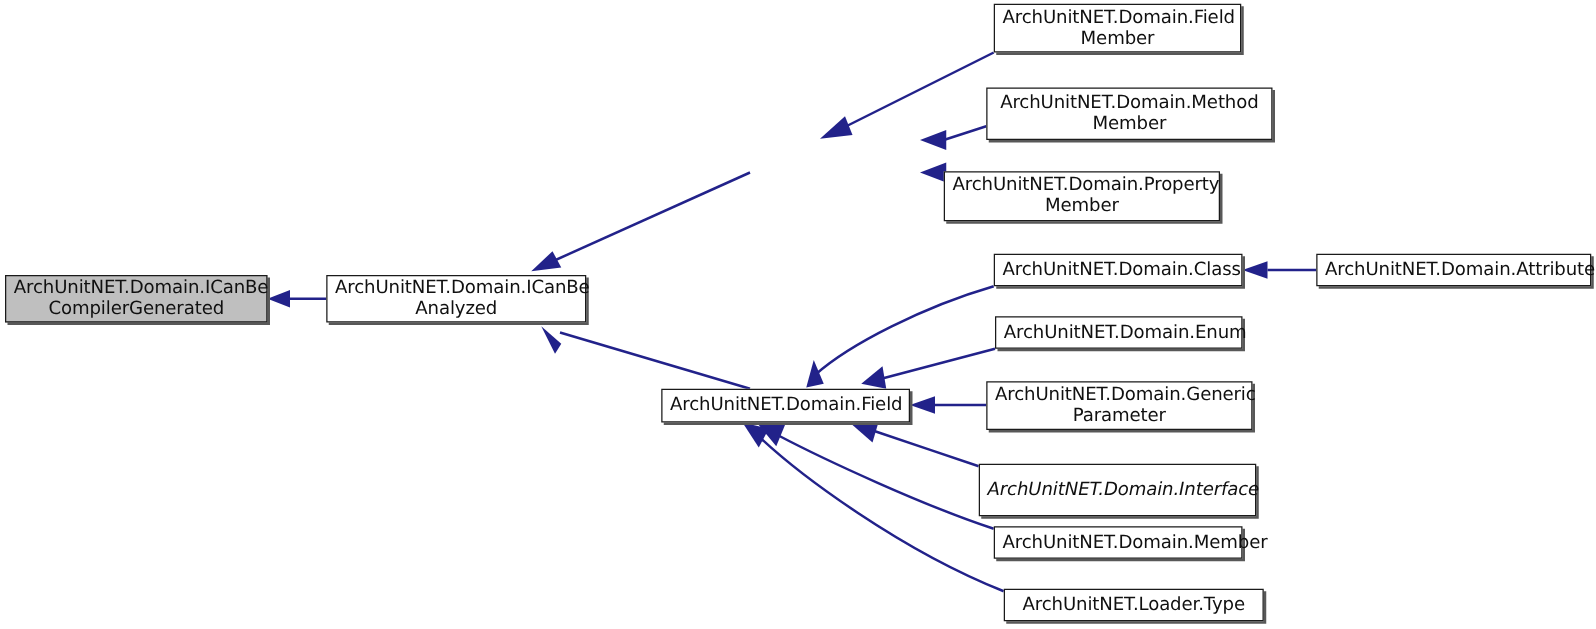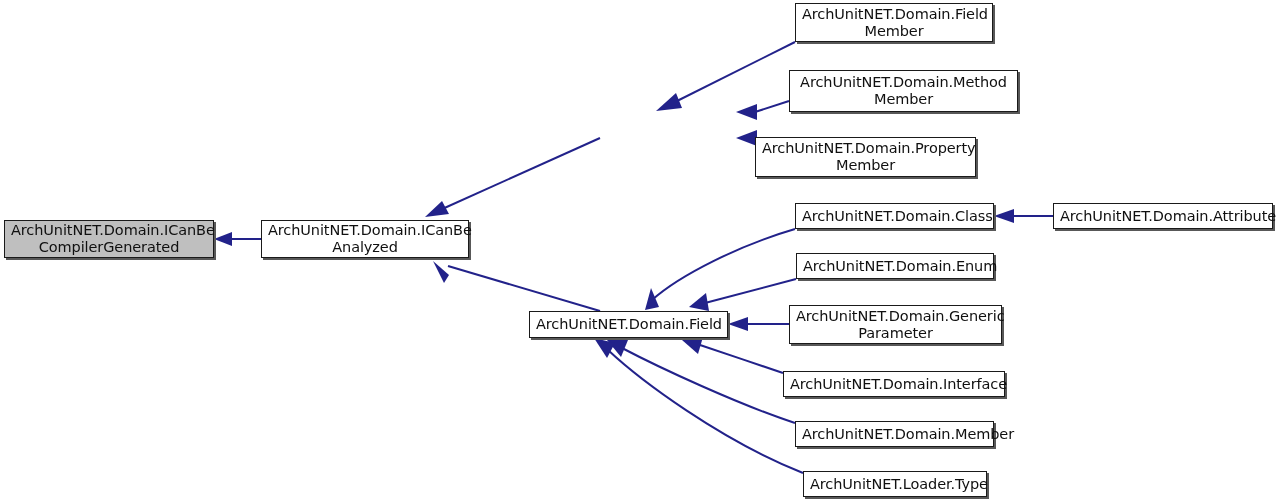--- a/index.html
+++ b/index.html
@@ -160,29 +160,29 @@
 
   <div class="node" style="left:796px; top:253px; width:198px; height:26px;">
     <span class="node-label">ArchUnitNET.Domain.Enum</span>
   </div>
 
   <div class="node" style="left:789px; top:305px; width:213px; height:39px;text-align:center;">
     <span class="node-label">ArchUnitNET.Domain.Generic
 Parameter</span>
   </div>
 
-  <div class="node" style="left:783px; top:371px; width:222px; height:26px;">
+  <div class="node" style="left:783px; top:371px; width:222px; height:42px;font-style:italic;">
     <span class="node-label">ArchUnitNET.Domain.Interface</span>
   </div>
 
   <div class="node" style="left:795px; top:421px; width:199px; height:26px;">
     <span class="node-label">ArchUnitNET.Domain.Member</span>
   </div>
 
-  <div class="node" style="left:803px; top:471px; width:184px; height:26px;">
+  <div class="node" style="left:803px; top:471px; width:208px; height:26px;">
     <span class="node-label">ArchUnitNET.Loader.Type</span>
   </div>
 
   <div class="node" style="left:1053px; top:203px; width:220px; height:26px;">
     <span class="node-label">ArchUnitNET.Domain.Attribute</span>
   </div>
 
 </div>
 
 </body></html>

